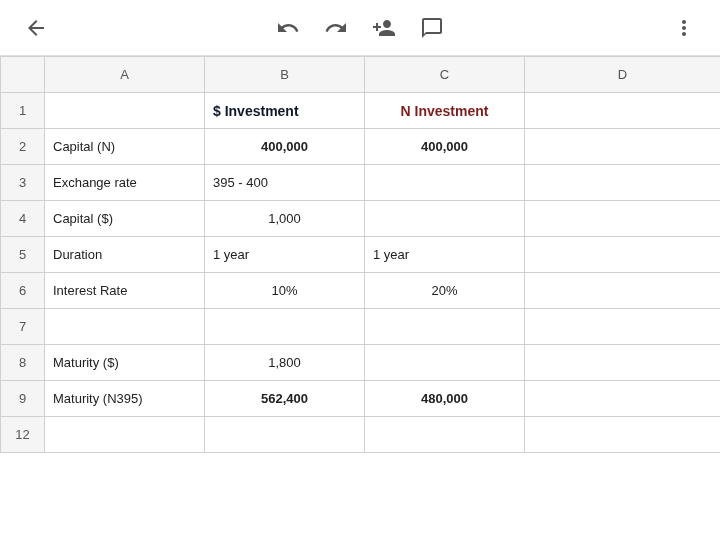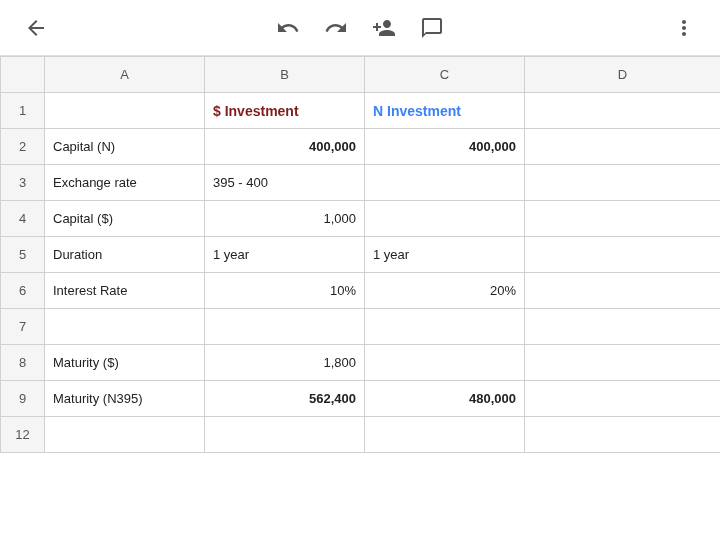--- a/index.html
+++ b/index.html
@@ -59,24 +59,24 @@
     .row-header {
       background: #f5f5f5;
       text-align: center;
       font-weight: normal;
       color: #555;
       font-size: 13px;
       width: 44px;
     }
     
     .cell-left { text-align: left; }
-    .cell-right { text-align: right; }
-
-    .dollar-investment { color: #7f1d1d; font-weight: bold; font-size: 14px; }
-    .n-investment { color: #3b82f6; font-weight: bold; font-size: 14px; }
+    .cell-right { text-align: center; }
+
+    .dollar-investment { color: #0f172a; font-weight: bold; font-size: 14px; }
+    .n-investment { color: #7f1d1d; font-weight: bold; font-size: 14px; text-align: center; }
     .bold { font-weight: bold; }
   </style>
 </head>
 <body>
 
 <div class="toolbar">
   <div class="toolbar-left">
     <button class="icon-btn" title="Back">
       <svg viewBox="0 0 24 24">
           <path d="M20 11H7.83l5.59-5.59L12 4l-8 8 8 8 1.41-1.41L7.83 13H20v-2z"></path>

